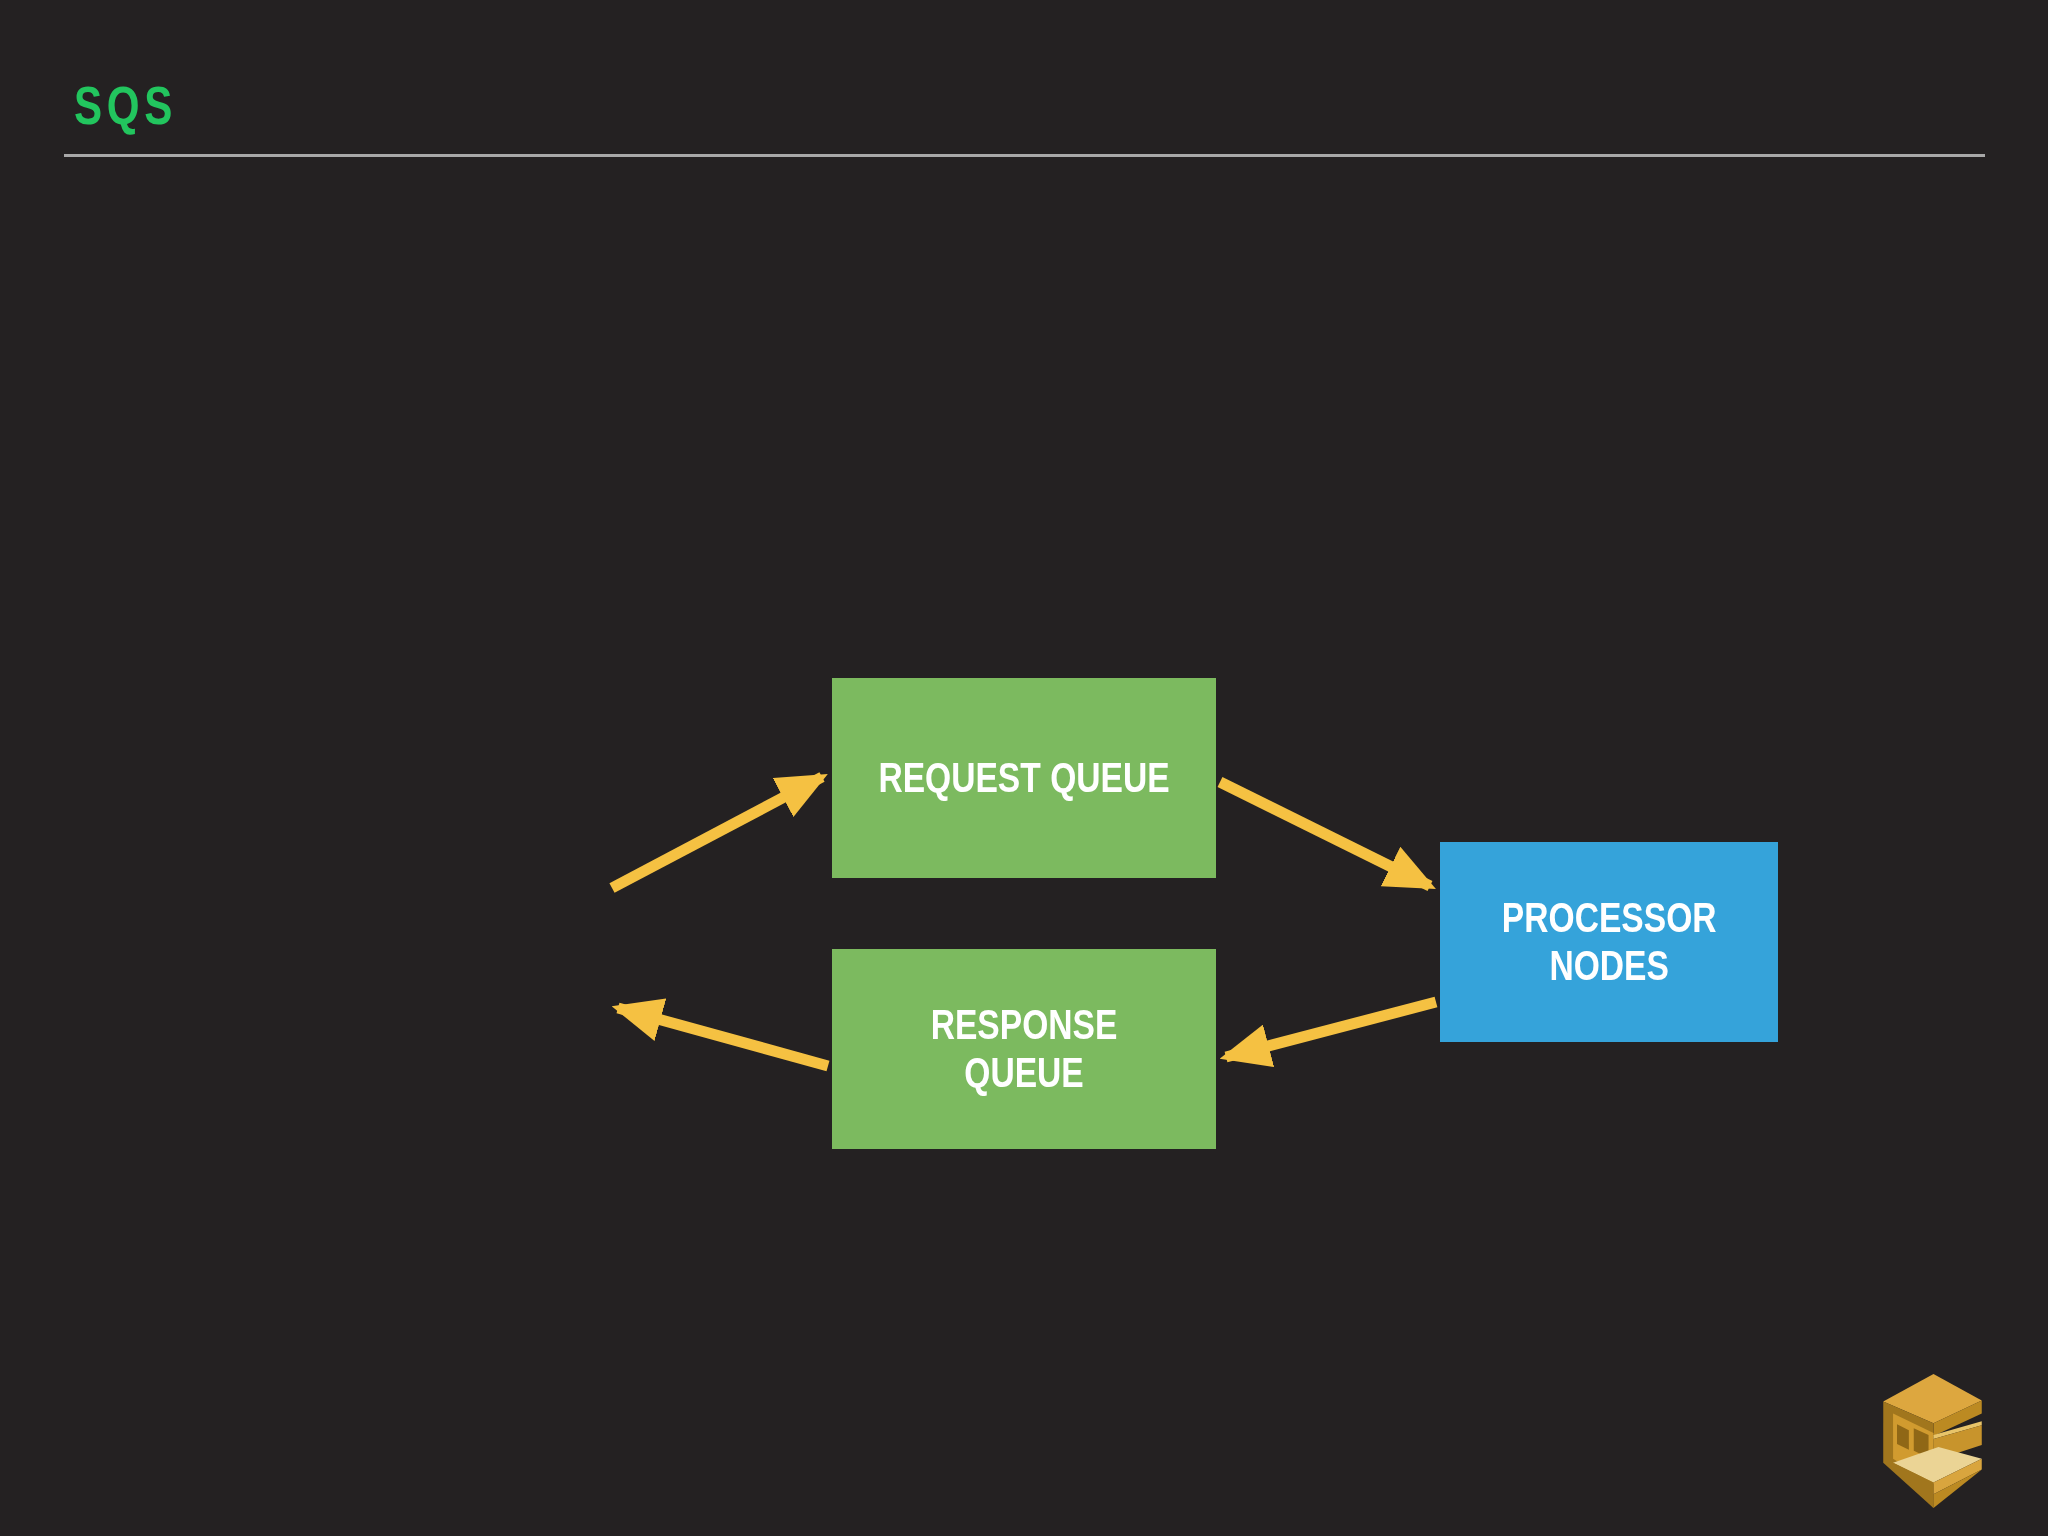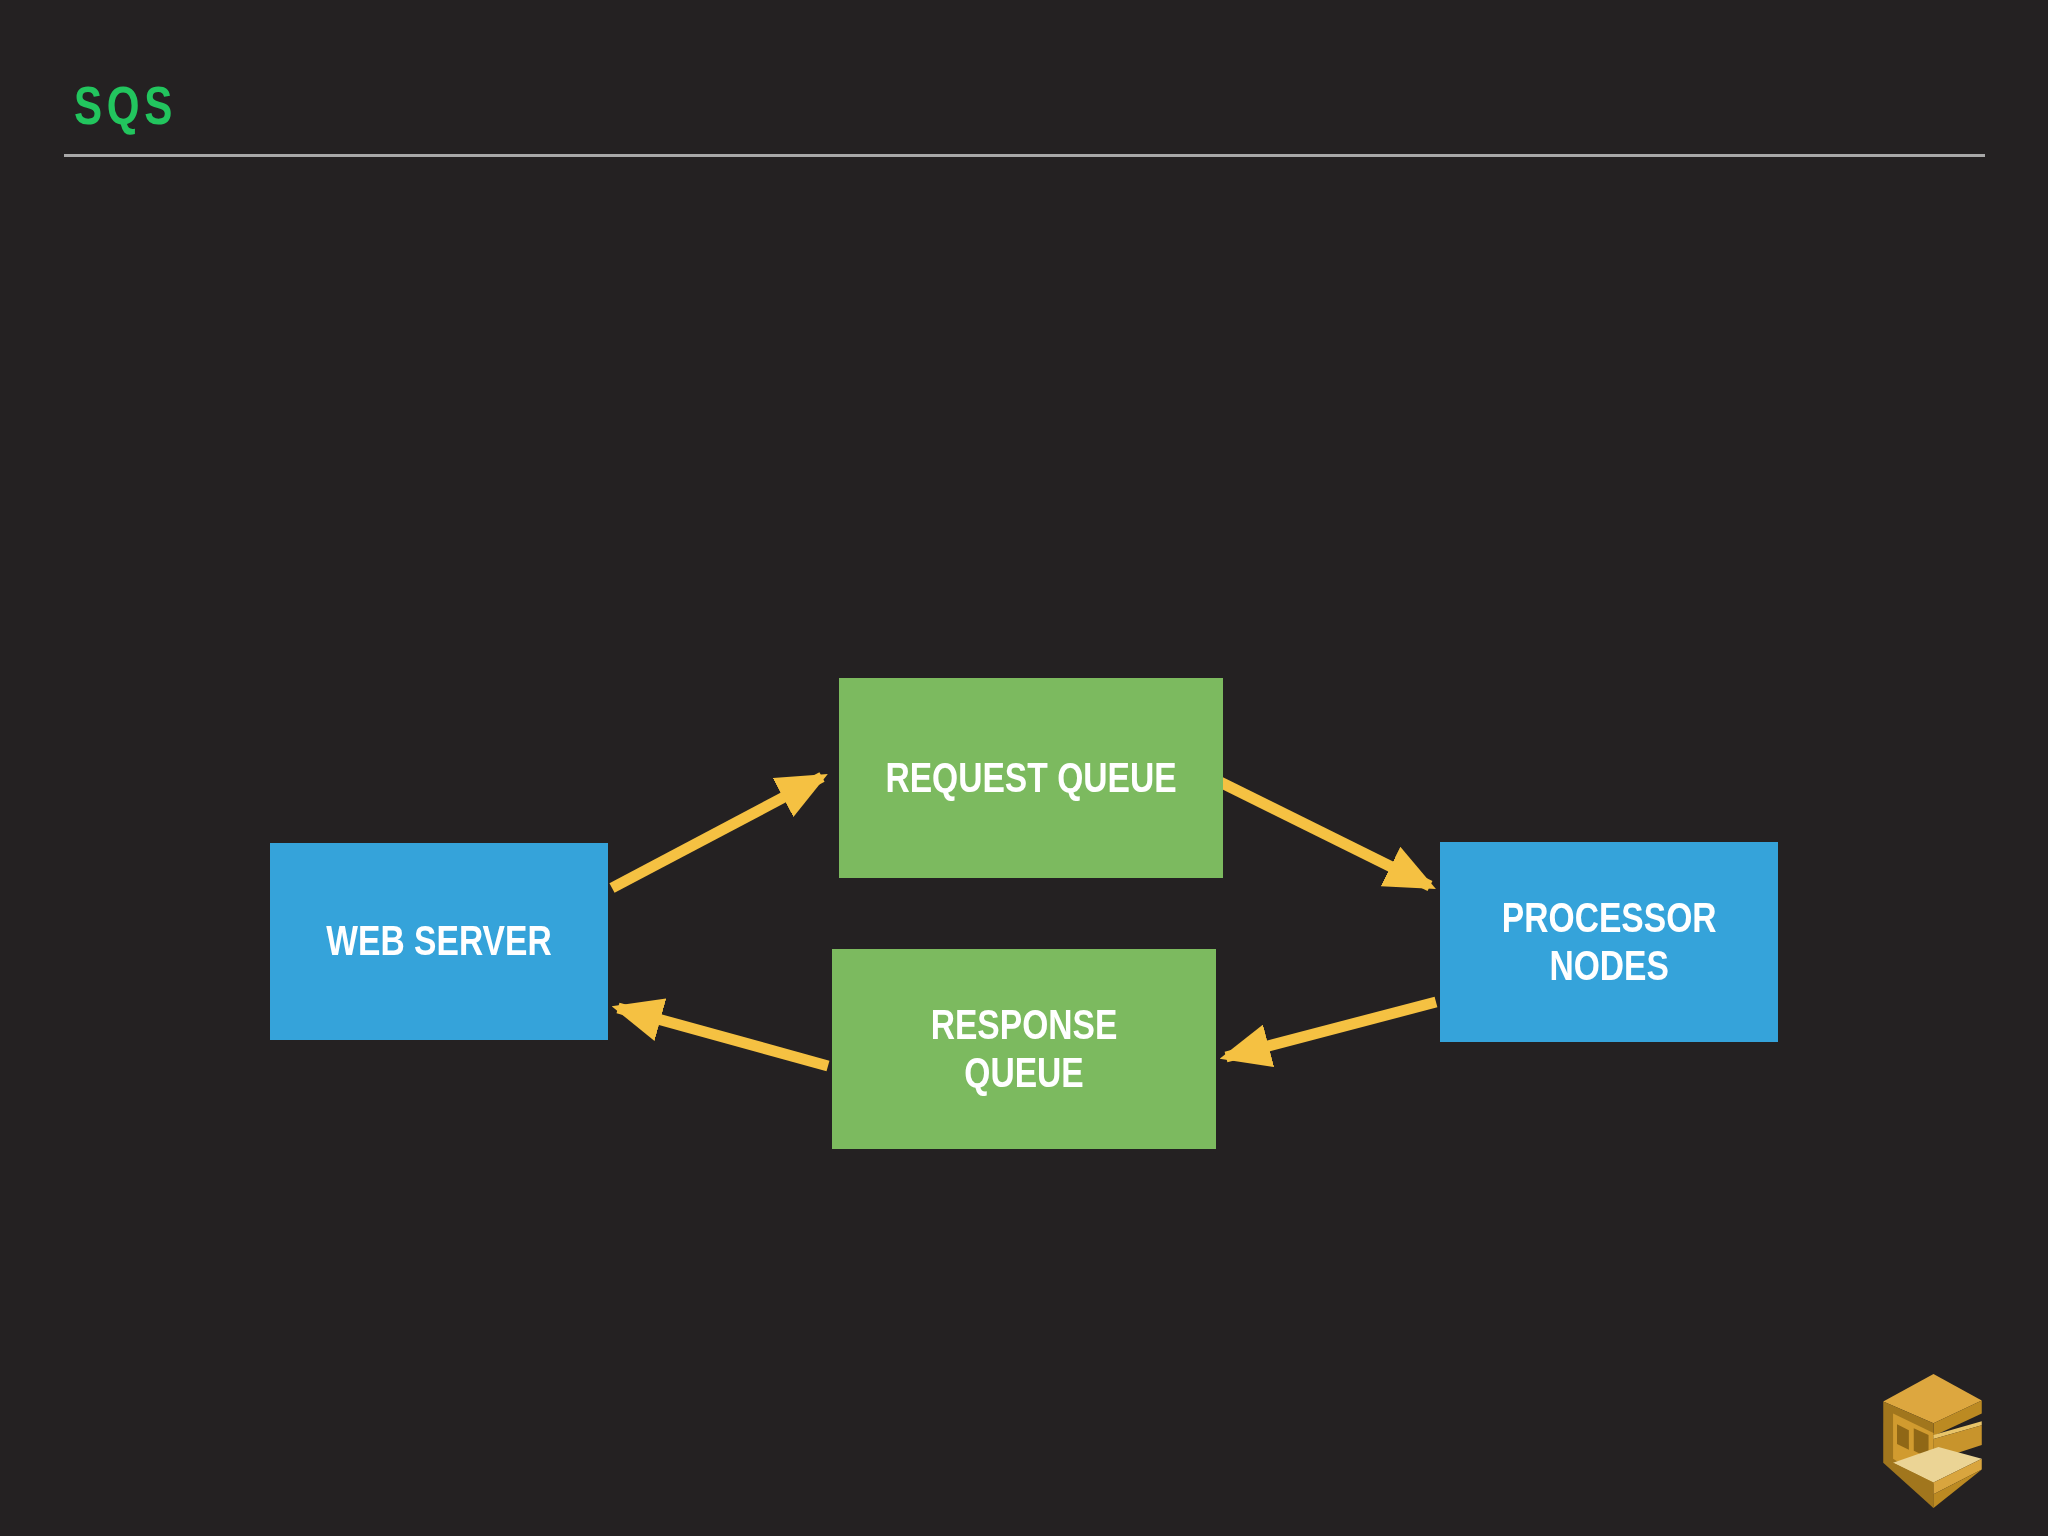--- a/index.html
+++ b/index.html
@@ -106,25 +106,22 @@
         </marker>
       </defs>
       <g fill="none" stroke-width="11" stroke-linecap="butt" stroke="#F5C142">
         <line x1="612" y1="888" x2="822" y2="777" marker-end="url(#ah)"></line>
         <line x1="1220" y1="782" x2="1430" y2="886" marker-end="url(#ah)"></line>
         <line x1="1436" y1="1002" x2="1226" y2="1057" marker-end="url(#ah)"></line>
         <line x1="828" y1="1066" x2="618" y2="1008" marker-end="url(#ah)"></line>
       </g>
     </svg>
 
-    <div class="node node-web-server" style="background: rgb(53, 163, 218);">
-      <span class="node-label">WEB SERVER</span>
-    </div>
 
-    <div class="node node-request-queue" style="background: rgb(124, 186, 95); margin-left: 7px;">
+    <div class="node node-request-queue" style="background: rgb(124, 186, 95);">
       <span class="node-label">REQUEST QUEUE</span>
     </div>
 
     <div class="node node-response-queue" style="background: rgb(124, 186, 95);">
       <span class="node-label">RESPONSE QUEUE</span>
     </div>
 
     <div class="node node-processor-nodes" style="background: rgb(53, 163, 218);">
       <span class="node-label">PROCESSOR NODES</span>
     </div>

